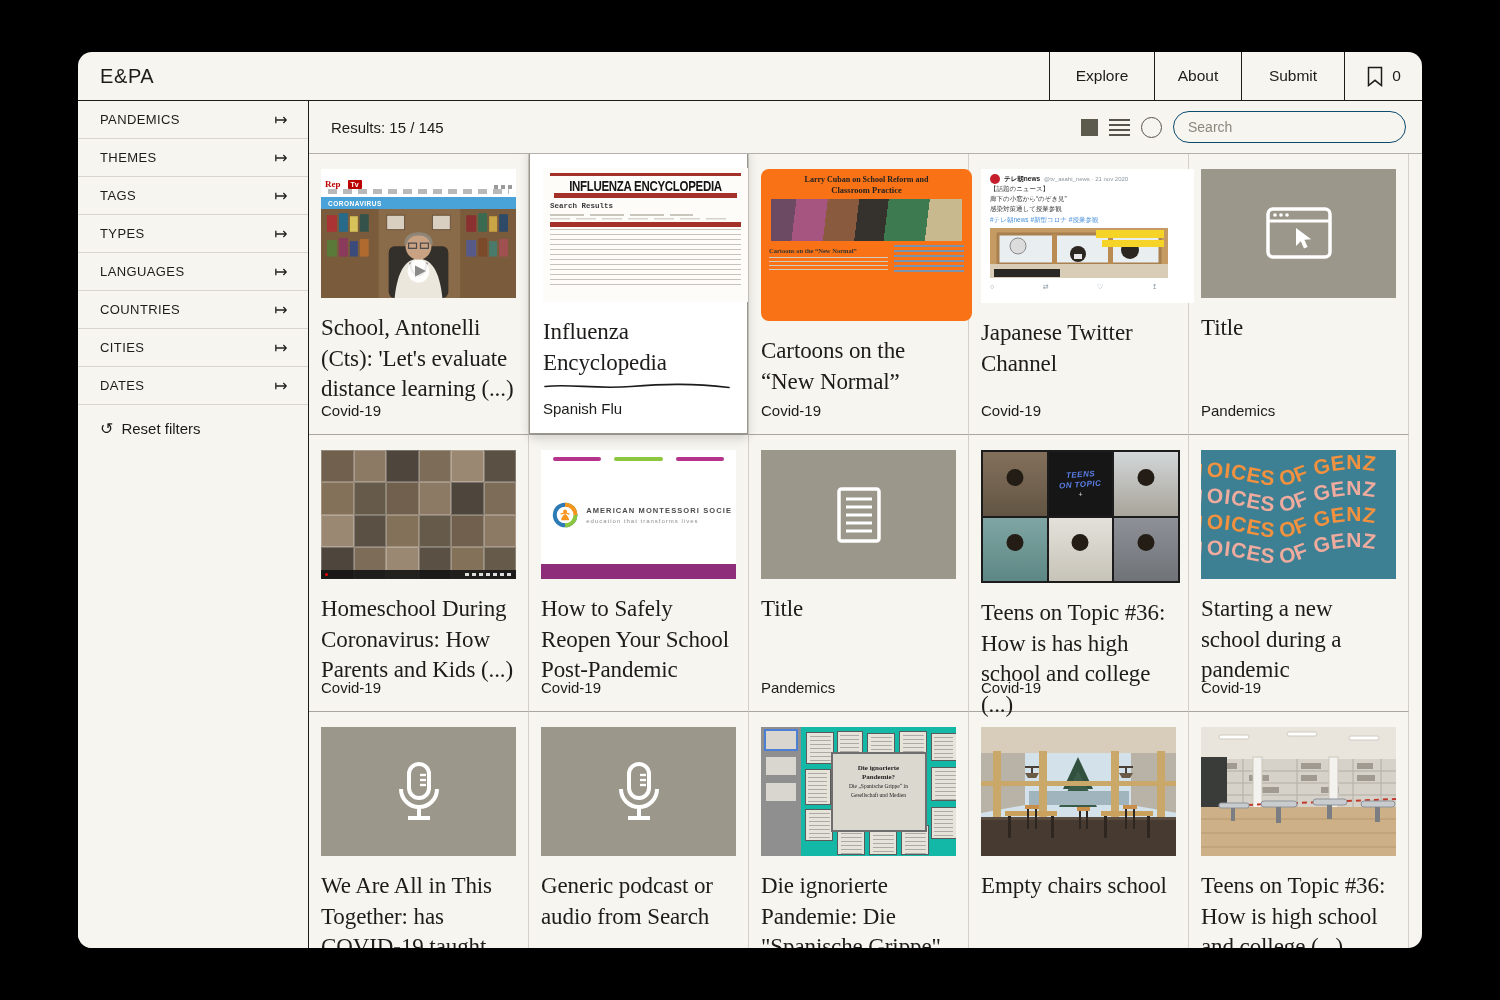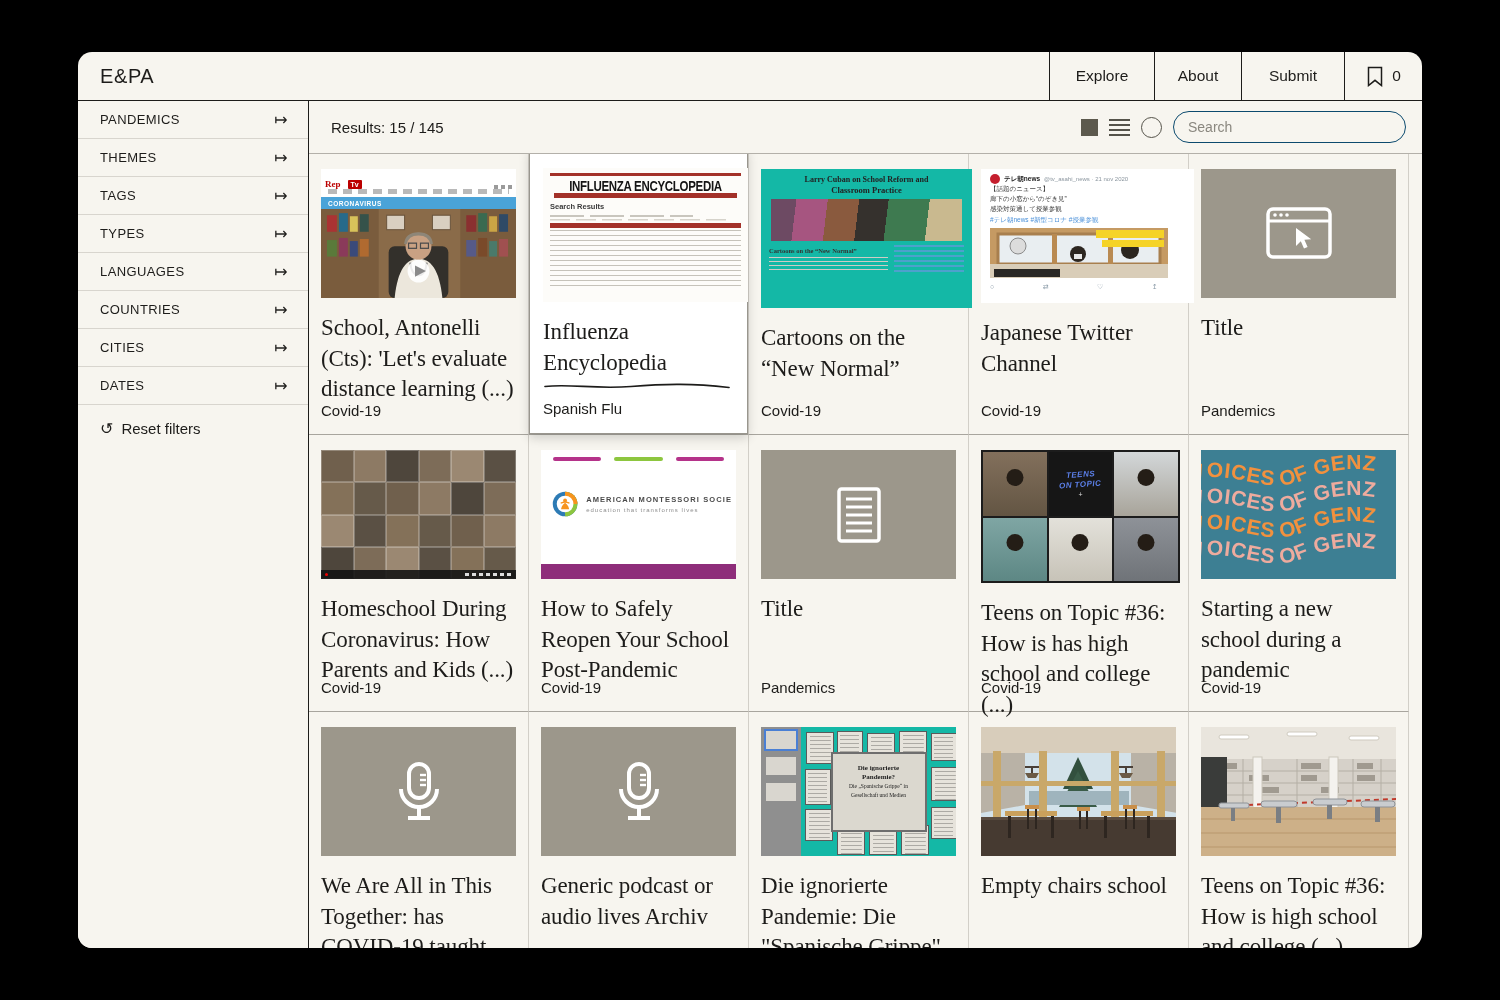--- a/index.html
+++ b/index.html
@@ -72,28 +72,28 @@
   .reptv-banner{height:12px;background:#4aa3d8;color:#fff;font-size:6.5px;letter-spacing:.5px;
                 display:flex;align-items:center;padding-left:7px;font-weight:700;}
   .reptv-photo{flex:1;}
 
   
   .t-influenza{background:#fdfcf9;padding:5px 7px 0;}
   .inf-topline{height:3px;background:#a33129;margin-bottom:2px;}
   .inf-masthead{font-size:11.5px;font-weight:800;letter-spacing:-.3px;text-align:center;color:#141414;
                 white-space:nowrap;transform:scaleY(1.25);transform-origin:top;}
   .inf-nav{height:5px;background:#a33129;margin:3px 4px 4px;}
-  .inf-heading{font-family:Liberation Sans, sans-serif;font-weight:700;font-size:7.5px;color:#3a3a3a;margin:1px 0 2px;}
+  .inf-heading{font-family:Liberation Mono, monospace;font-weight:700;font-size:7.5px;color:#3a3a3a;margin:1px 0 2px;}
   .inf-meta{height:8px;background:repeating-linear-gradient(90deg,#c9c6be 0 34px,transparent 34px 40px) 0 2px/75% 2px no-repeat,
             repeating-linear-gradient(90deg,#d6d3cb 0 20px,transparent 20px 26px) 0 6px/95% 1.5px no-repeat;}
   .inf-thead{height:5px;background:#a33129;margin:2px 0 2px;}
   .inf-rows{height:56px;background:repeating-linear-gradient(to bottom,#c6c3ba 0 1.5px,transparent 1.5px 5px);}
 
   
-  .t-blog{background:#14b8a6;padding:6px 8px 4px;text-align:center;}
+  .t-blog{background:#f97316;padding:6px 8px 17px;text-align:center;border-radius:8px;}
   .blog-h1,.blog-h2{font-family:"Liberation Serif",serif;font-weight:700;color:#222;white-space:nowrap;}
   .blog-h1{font-size:8px;}.blog-h2{font-size:8.5px;margin-top:1px;}
   .blog-books{height:42px;margin:4px 2px 4px;
      background:linear-gradient(97deg,#6d4a63 0 13%,#a65580 13% 29%,#8a5a3e 29% 45%,#35312d 45% 60%,#3e7a50 60% 81%,#c9b98f 81% 100%);}
   .blog-body{display:flex;gap:6px;align-items:flex-start;text-align:left;}
   .blog-left{flex:1;}
   .blog-caption{font-family:"Liberation Serif",serif;font-size:6.5px;font-weight:700;color:#333;margin:2px 0 3px;}
   .blog-lines{height:16px;background:repeating-linear-gradient(to bottom,#cfccc4 0 1.5px,transparent 1.5px 4px);}
   .blog-cloud{width:36%;height:30px;background:repeating-linear-gradient(to bottom,#5b9bd5 0 2px,transparent 2px 5px);opacity:.8;}
 
@@ -117,21 +117,21 @@
   .t-collage i:nth-child(8n+7){background:#847159}.t-collage i:nth-child(8n+8){background:#665a4a}
   .yt-bar{position:absolute;left:0;right:0;bottom:0;height:9px;background:rgba(18,18,18,.88);}
   .yt-bar::before{content:"";position:absolute;left:4px;top:3px;width:3px;height:3px;background:#e00;border-radius:50%;}
   .yt-bar::after{content:"";position:absolute;right:5px;top:3px;width:46px;height:3px;
      background:repeating-linear-gradient(90deg,#ddd 0 4px,transparent 4px 7px);}
 
   
   .t-ams{background:#fff;position:relative;}
   .ams-dash{position:absolute;top:7px;height:4px;width:25%;border-radius:2px;}
   .ams-d1{left:6%;background:#b5338a;}.ams-d2{left:37.5%;background:#8dc63f;}.ams-d3{left:69%;background:#b5338a;}
-  .ams-row{position:absolute;left:10px;right:4px;top:38px;display:flex;align-items:center;gap:7px;}
+  .ams-row{position:absolute;left:10px;right:4px;top:49px;display:flex;align-items:center;gap:7px;}
   .ams-org{font-size:7.5px;font-weight:700;letter-spacing:1.1px;color:#4a4a4a;white-space:nowrap;}
   .ams-tagline{font-size:6px;letter-spacing:1px;color:#8d8d8d;margin-top:3px;white-space:nowrap;}
   .ams-bar{position:absolute;left:0;right:0;bottom:0;height:15px;background:#8e2d7a;}
 
   
   .t-teens{background:#1c1c1c;display:grid;grid-template-columns:repeat(3,1fr);grid-template-rows:1fr 1fr;
            gap:2px;padding:2px;}
   .t-teens .tile{position:relative;}
   .t-teens .tile::after{content:"";position:absolute;left:50%;top:26%;width:17px;height:17px;border-radius:50%;
            transform:translateX(-50%);background:#241d16;}
@@ -528,21 +528,21 @@
               <svg width="72" height="62" viewBox="0 0 72 62">
                 <rect x="26" y="3" width="20" height="34" rx="10" fill="none" stroke="#fff" stroke-width="4"></rect>
                 <line x1="37" y1="14" x2="43" y2="14" stroke="#fff" stroke-width="2.4"></line>
                 <line x1="37" y1="19" x2="43" y2="19" stroke="#fff" stroke-width="2.4"></line>
                 <line x1="37" y1="24" x2="43" y2="24" stroke="#fff" stroke-width="2.4"></line>
                 <path d="M18 28 a18 18 0 0 0 36 0" fill="none" stroke="#fff" stroke-width="4"></path>
                 <line x1="36" y1="46" x2="36" y2="55" stroke="#fff" stroke-width="4"></line>
                 <line x1="25" y1="57" x2="47" y2="57" stroke="#fff" stroke-width="4"></line>
               </svg>
             </div>
-            <div class="card-title">Generic podcast or audio lives Archiv</div>
+            <div class="card-title">Generic podcast or audio from Search</div>
           </div>
         </div>
 
         <div class="cell">
           <div class="card">
             <div class="thumb t-pdf">
               <div class="pdf-side">
                 <i class="active"></i>
                   <i></i>
                   <i></i>

